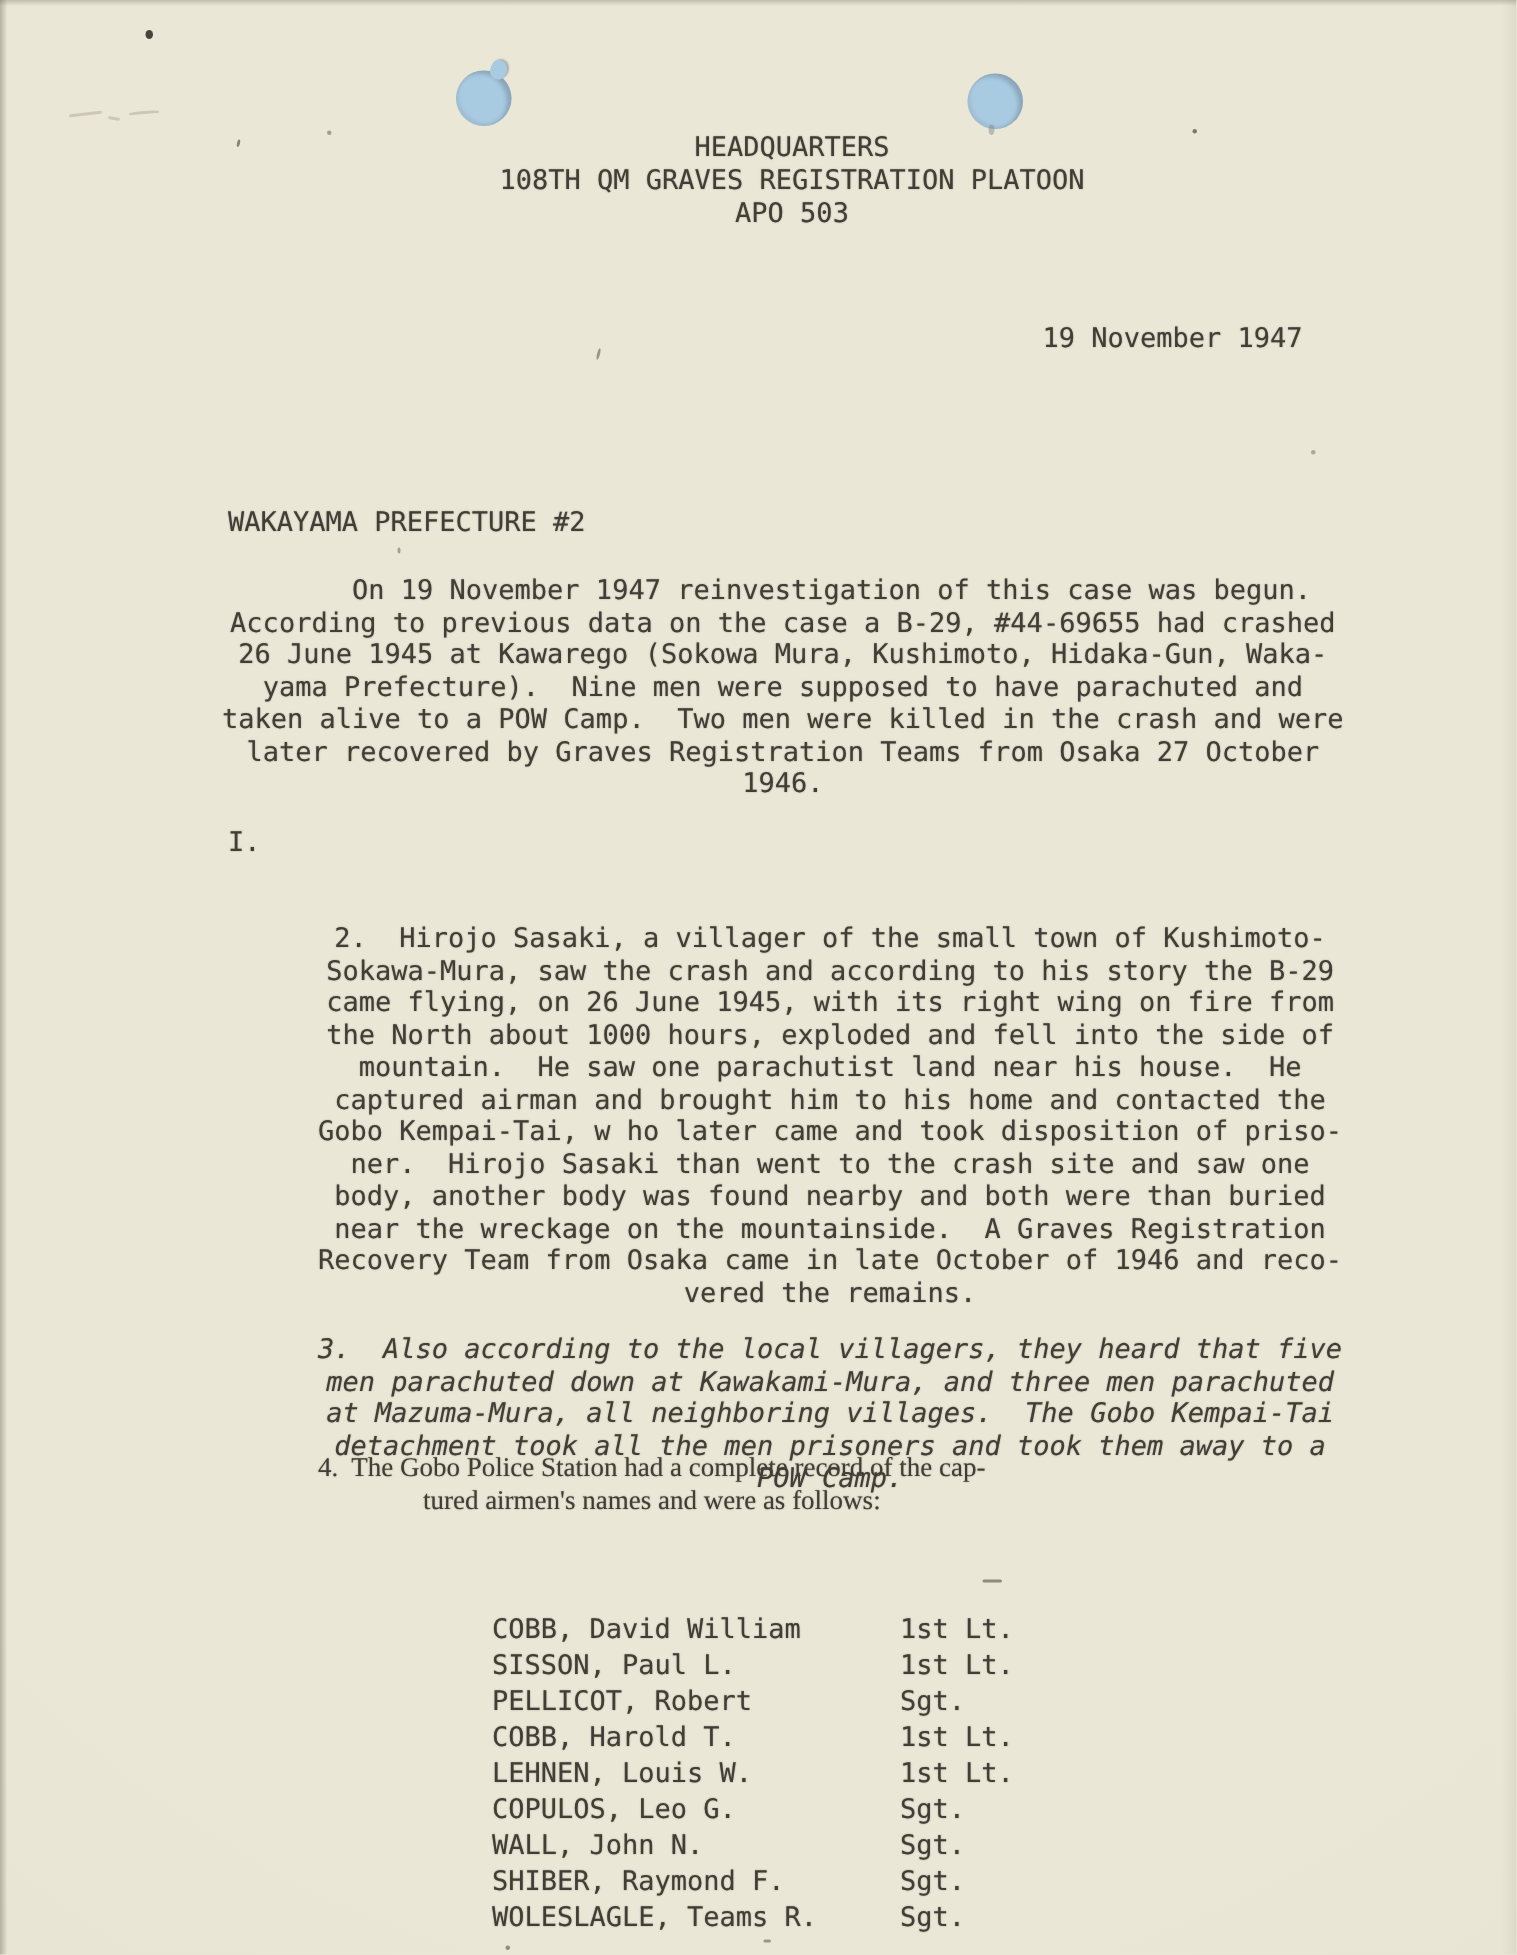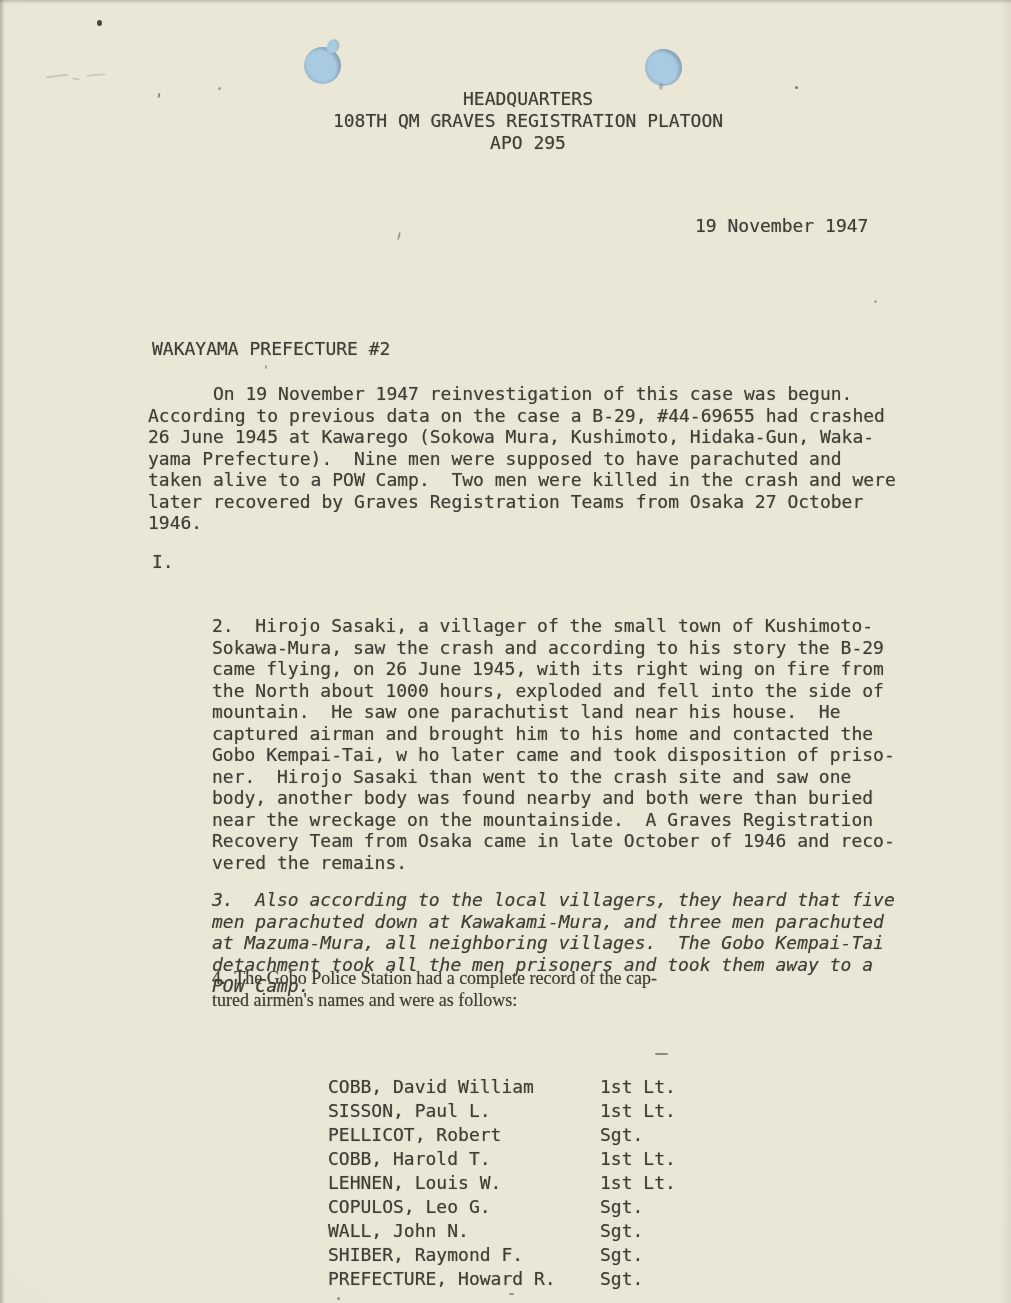--- a/index.html
+++ b/index.html
@@ -15,20 +15,21 @@
       linear-gradient(to bottom, rgba(90,85,70,0.28) 0px, rgba(90,85,70,0) 4px),
       linear-gradient(to left, rgba(150,145,125,0.15) 0px, rgba(150,145,125,0) 10px),
       radial-gradient(130% 105% at 52% 42%, #ebe7d7 55%, #e3dfcd 100%);
   }
   .tw{
     position:absolute;margin:0;
     font:18px/21.5px "DejaVu Sans Mono", monospace;
     color:#423e36;
     text-shadow:0 0 1px rgba(66,62,54,0.55);
     white-space:pre;
+    text-align:center;
   }
   .header{left:300px;top:88px;width:456px;text-align:center;line-height:22px;}
   .date{left:695px;top:215px;}
   .subj1{left:152px;top:296px;}
   .subj2{left:152px;top:338px;}
   .intro{left:148px;top:383px;}
   .sec{left:152px;top:551px;}
   .p1{left:212px;top:551px;}
   .p2{left:212px;top:615px;}
   .p3{left:212px;top:889px;font-style:italic;}
@@ -86,21 +87,21 @@
   <span class="speck sp3"></span>
   <span class="speck sp4"></span>
   <span class="speck sp5"></span>
   <span class="speck sp6"></span>
   <span class="speck sp7"></span>
   <span class="speck sp8"></span>
   <span class="speck sp9"></span>
 
   <pre class="tw header"><span>HEADQUARTERS</span>
 <span>108TH QM GRAVES REGISTRATION PLATOON</span>
-<span>APO 295</span></pre>
+<span>APO 503</span></pre>
 
   <pre class="tw date">19 November 1947</pre>
 
   <pre class="tw subj2">WAKAYAMA PREFECTURE #2</pre>
 
   <pre class="tw intro">      On 19 November 1947 reinvestigation of this case was begun.
 According to previous data on the case a B-29, #44-69655 had crashed
 26 June 1945 at Kawarego (Sokowa Mura, Kushimoto, Hidaka-Gun, Waka-
 yama Prefecture).  Nine men were supposed to have parachuted and
 taken alive to a POW Camp.  Two men were killed in the crash and were
@@ -158,18 +159,18 @@
     </div>
     <div class="row">
       <span class="name">WALL, John N.</span>
       <span class="rank">Sgt.</span>
     </div>
     <div class="row">
       <span class="name">SHIBER, Raymond F.</span>
       <span class="rank">Sgt.</span>
     </div>
     <div class="row">
-      <span class="name">PREFECTURE, Howard R.</span>
+      <span class="name">WOLESLAGLE, Teams R.</span>
       <span class="rank">Sgt.</span>
     </div>
   </div>
 
 </div>
 
 </body></html>

